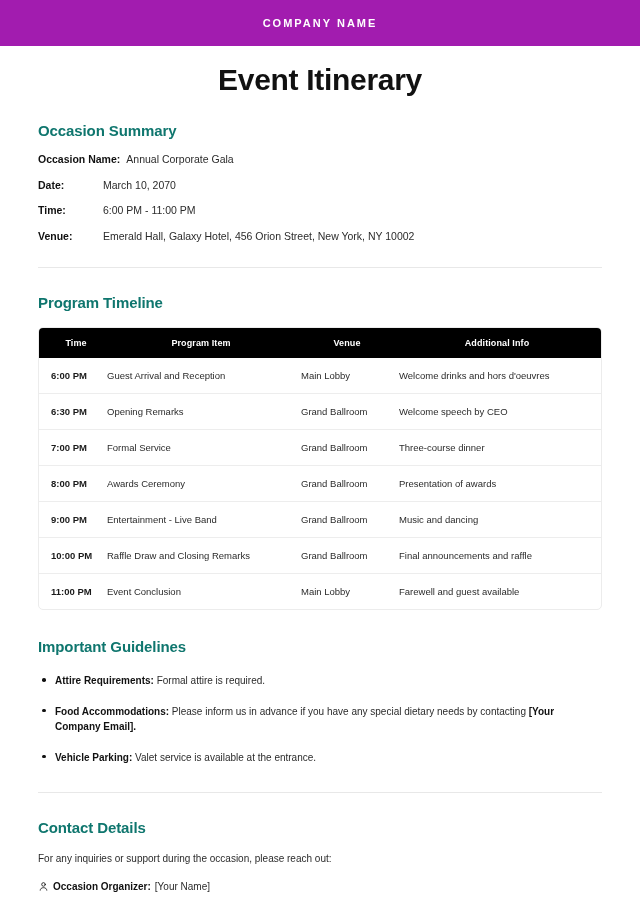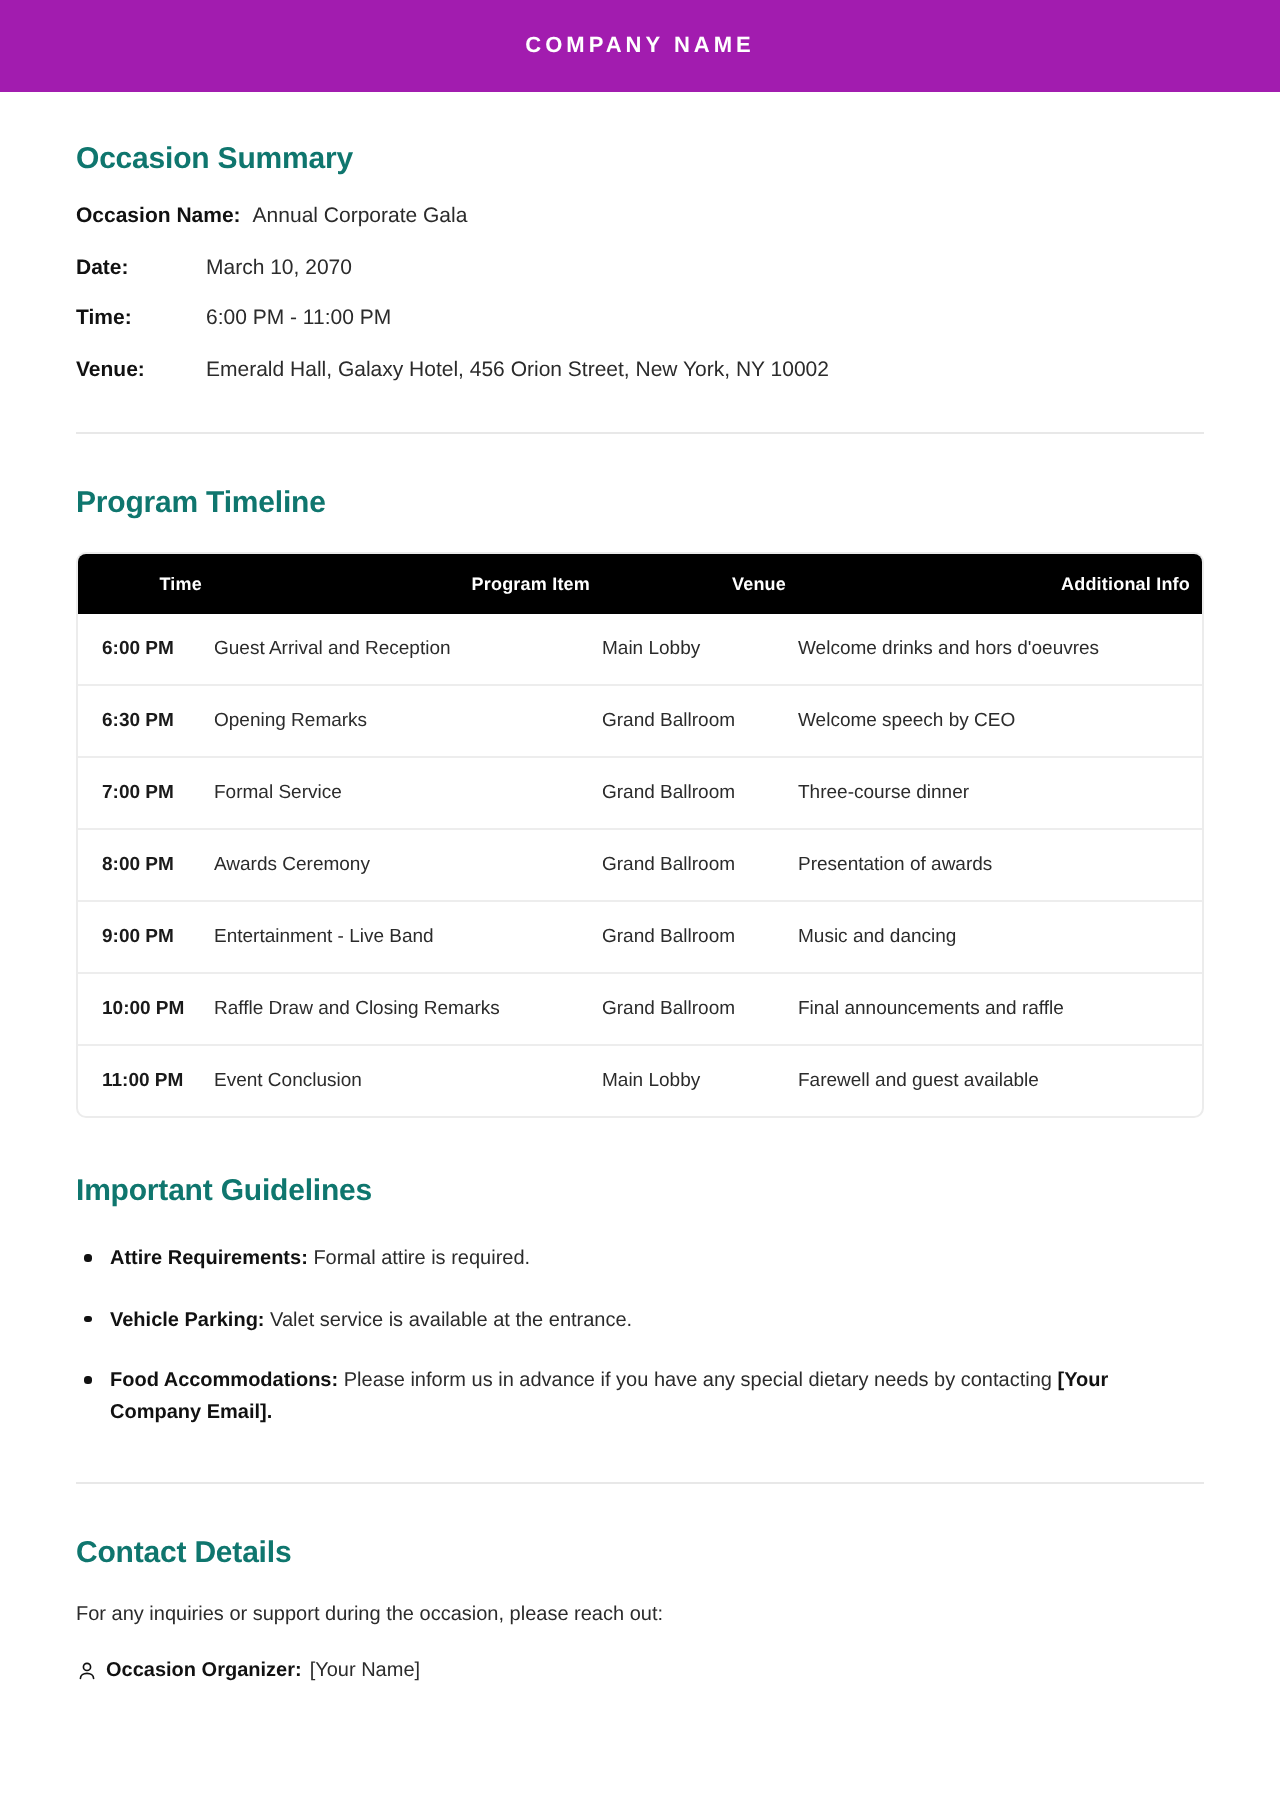--- a/index.html
+++ b/index.html
@@ -91,21 +91,21 @@
     border: 1px solid #ececec;
     border-radius: 5px;
     overflow: hidden;
     table-layout: fixed;
   }
   table.program thead th {
     background: #000000;
     color: #ffffff;
     font-size: 9px;
     font-weight: bold;
-    text-align: right;
+    text-align: center;
     padding: 10px 6px 10px 0;
     letter-spacing: 0.1px;
   }
   table.program thead th.c-time { padding-left: 12px; width: 68px; }
   table.program thead th.c-item { width: 194px; }
   table.program thead th.c-venue { width: 98px; }
   table.program thead th.c-info { width: auto; margin-left: 24px; }
 
   table.program tbody td {
     font-size: 9.5px;
@@ -178,20 +178,21 @@
 </style>
 </head>
 <body>
 
 <div class="page">
 
   <div class="topbar">
     <div class="topbar-title">COMPANY NAME</div>
   </div>
 
+  <h1 class="doc-title">Event Itinerary</h1>
 
   <div class="content">
 
     <section class="summary">
       <h2 class="section-title">Occasion Summary</h2>
       <div class="summary-rows">
 
         <div class="summary-row">
           <span class="summary-label">Occasion Name:</span>
           <span class="summary-value">Annual Corporate Gala</span>
@@ -281,29 +282,29 @@
       <ul class="guideline-list">
 
         <li class="guideline-item">
           <span class="bullet"></span>
           <span class="g-label">Attire Requirements:</span>
           <span>Formal attire is required.</span>
         </li>
 
         <li class="guideline-item">
           <span class="bullet"></span>
-          <span class="g-label">Vehicle Parking:</span>
-          <span>Valet service is available at the entrance.</span>
-        </li>
-
-        <li class="guideline-item">
-          <span class="bullet"></span>
           <span class="g-label">Food Accommodations:</span>
           <span>Please inform us in advance if you have any special dietary needs by contacting</span>
           <span class="g-strong">[Your Company Email]</span><span class="g-strong">.</span>
+        </li>
+
+        <li class="guideline-item">
+          <span class="bullet"></span>
+          <span class="g-label">Vehicle Parking:</span>
+          <span>Valet service is available at the entrance.</span>
         </li>
 
       </ul>
     </section>
 
     <hr class="divider mt-div-2">
 
     <section class="contact">
       <h2 class="section-title">Contact Details</h2>
       <p class="contact-intro">For any inquiries or support during the occasion, please reach out:</p>

